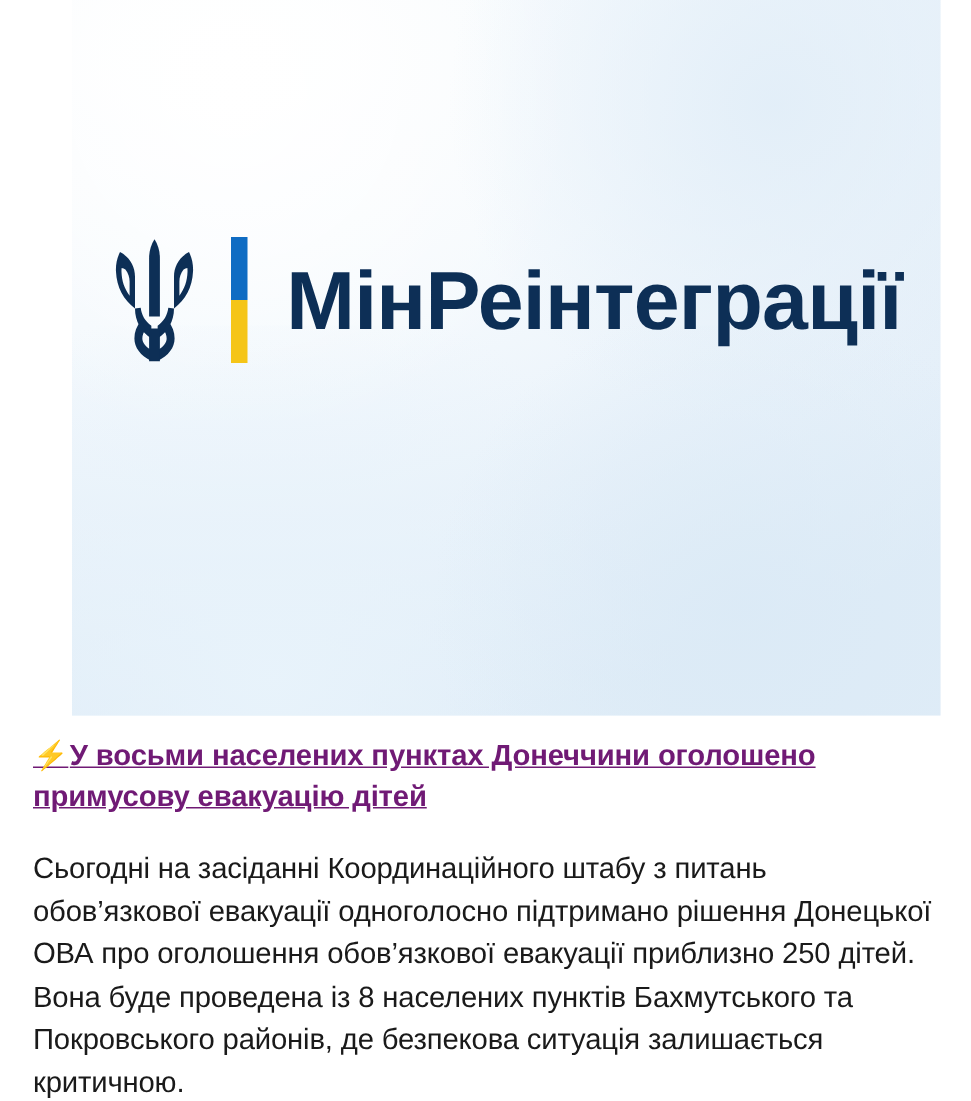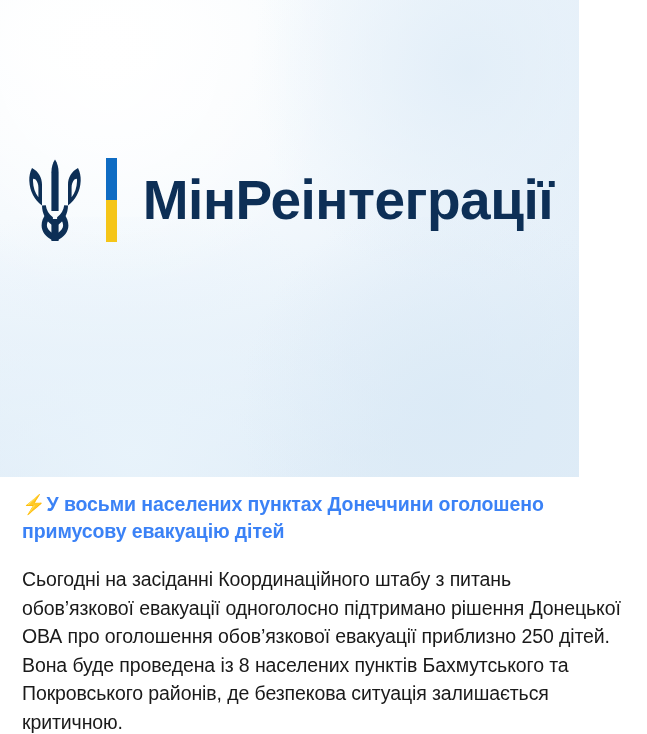--- a/index.html
+++ b/index.html
@@ -22,20 +22,21 @@
   }
   
   .banner {
     position: relative;
     width: 579px;
     height: 477px;
     flex: 0 0 477px;
     overflow: hidden;
     background:
       radial-gradient(120% 95% at 18% 8%, #ffffff 0%, #f4f9fd 42%, #e9f2fa 70%, #dfecf7 100%);
+    margin-left: 48px;
   }
   .banner .tint-tl {
     position: absolute;
     left: -60px; top: -80px;
     width: 420px; height: 360px;
     background: radial-gradient(circle at 40% 40%, rgba(255,255,255,0.95) 0%, rgba(255,255,255,0.0) 70%);
     pointer-events: none;
   }
   .banner .tint-tr {
     position: absolute;
@@ -95,23 +96,24 @@
     flex: 1 1 auto;
     padding: 14px 22px 10px 22px;
     background: #ffffff;
     box-sizing: border-box;
   }
   .headline {
     font-family: "Liberation Sans", sans-serif;
     font-size: 19.5px;
     line-height: 27px;
     font-weight: bold;
-    color: #3b82f6;
+    color: #701a75;
     margin: 0 0 20px 0;
     letter-spacing: -0.1px;
+    text-decoration: underline;
   }
   .headline .bolt {
     font-size: 19px;
     margin-right: 1px;
   }
   .body-text {
     font-family: "Liberation Sans", sans-serif;
     font-size: 19.5px;
     line-height: 28.5px;
     color: #1a1a1a;

